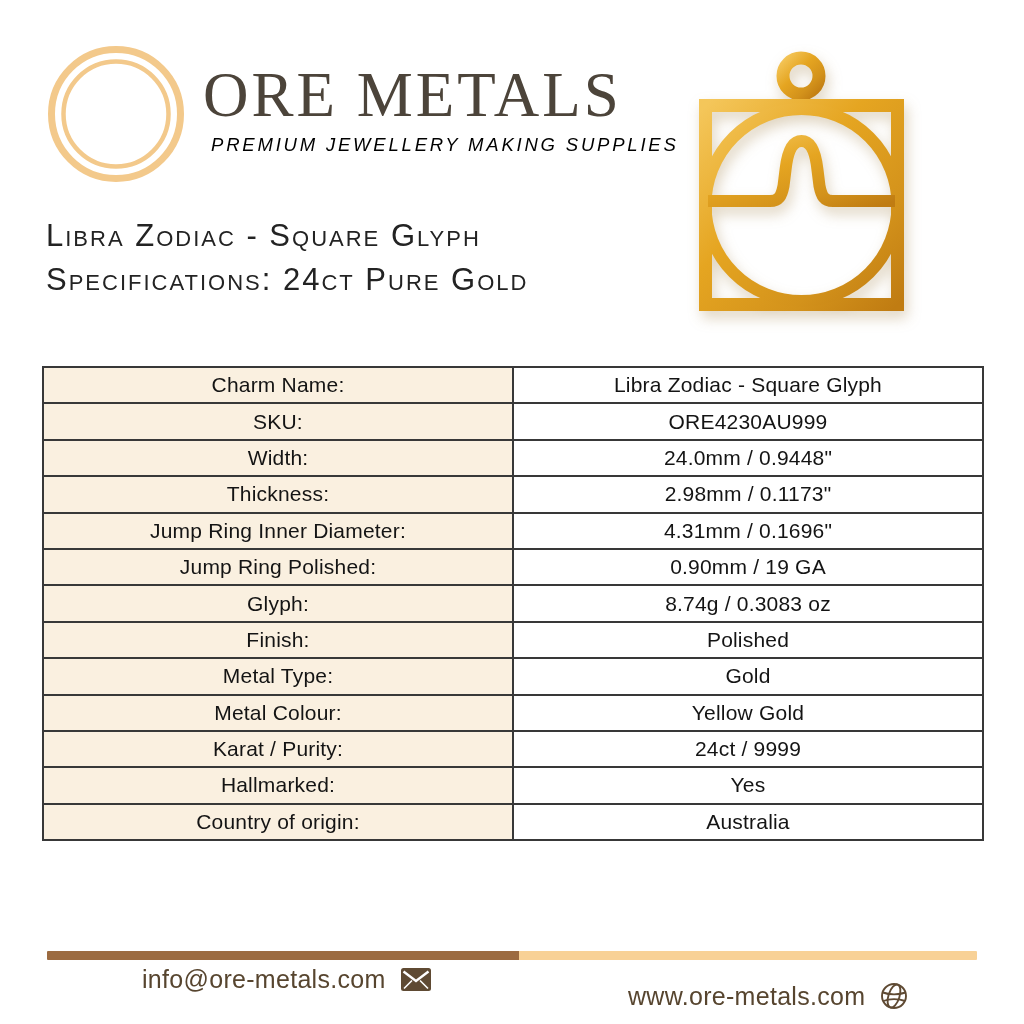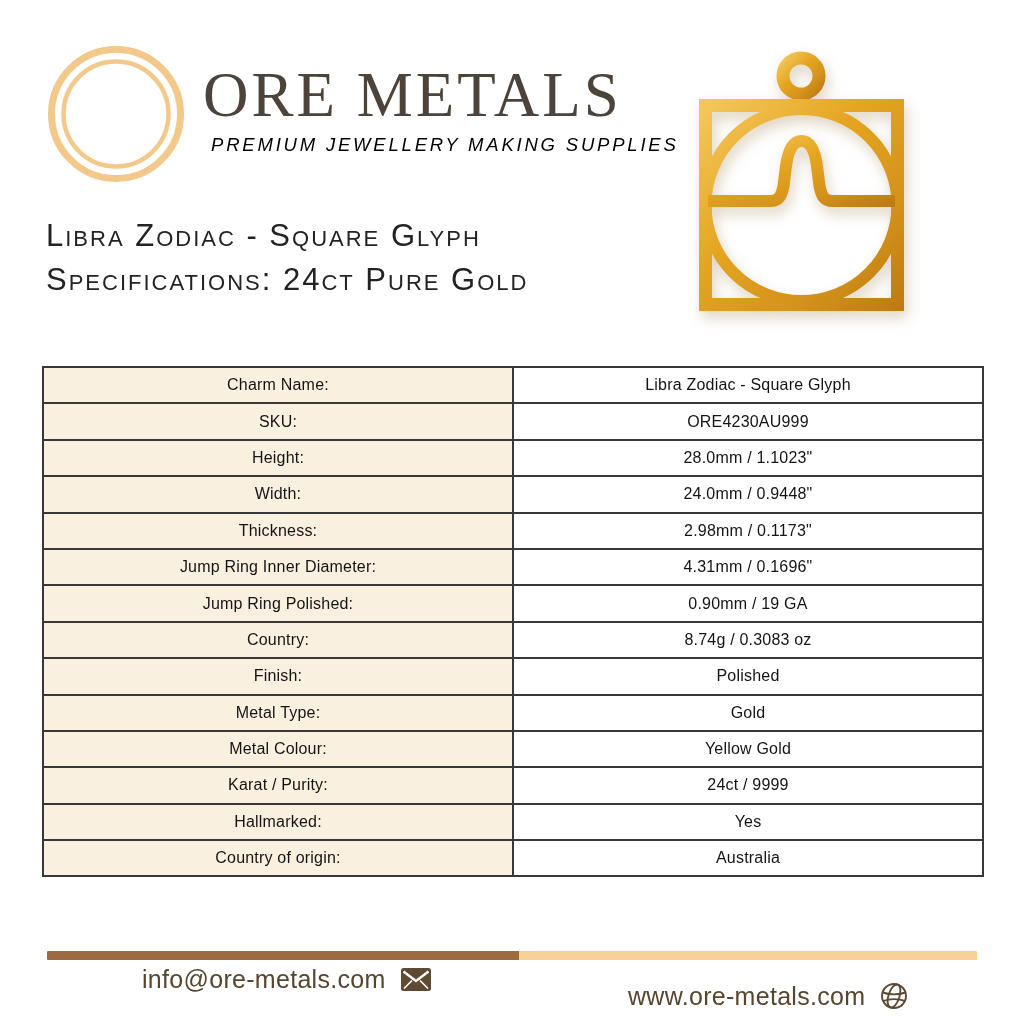--- a/index.html
+++ b/index.html
@@ -56,21 +56,21 @@
   table.spec {
     border-collapse: collapse;
     table-layout: fixed;
     width: 940px;
   }
   table.spec td {
     border: 2px solid #383838;
     height: 36.4px;
     text-align: center;
     vertical-align: middle;
-    font-size: 16px;
+    font-size: 21px;
     color: #141414;
     letter-spacing: 0.2px;
   }
   td.lbl { width: 470px; background: #faf0e0; }
   td.val { width: 470px; background: #ffffff; }
 
   
   .divider {
     position: absolute; left: 47px; top: 951px;
     width: 930px; height: 9px;
@@ -143,41 +143,37 @@
     <tbody>
       <tr>
         <td class="lbl">Charm Name:</td>
         <td class="val">Libra Zodiac - Square Glyph</td>
       </tr>
       <tr>
         <td class="lbl">SKU:</td>
         <td class="val">ORE4230AU999</td>
       </tr>
       <tr>
-        <td class="lbl">Height:</td>
-        <td class="val">28.0mm / 1.1023"</td>
-      </tr>
-      <tr>
         <td class="lbl">Width:</td>
         <td class="val">24.0mm / 0.9448"</td>
       </tr>
       <tr>
         <td class="lbl">Thickness:</td>
         <td class="val">2.98mm / 0.1173"</td>
       </tr>
       <tr>
         <td class="lbl">Jump Ring Inner Diameter:</td>
         <td class="val">4.31mm / 0.1696"</td>
       </tr>
       <tr>
         <td class="lbl">Jump Ring Polished:</td>
         <td class="val">0.90mm / 19 GA</td>
       </tr>
       <tr>
-        <td class="lbl">Country:</td>
+        <td class="lbl">Glyph:</td>
         <td class="val">8.74g / 0.3083 oz</td>
       </tr>
       <tr>
         <td class="lbl">Finish:</td>
         <td class="val">Polished</td>
       </tr>
       <tr>
         <td class="lbl">Metal Type:</td>
         <td class="val">Gold</td>
       </tr>

